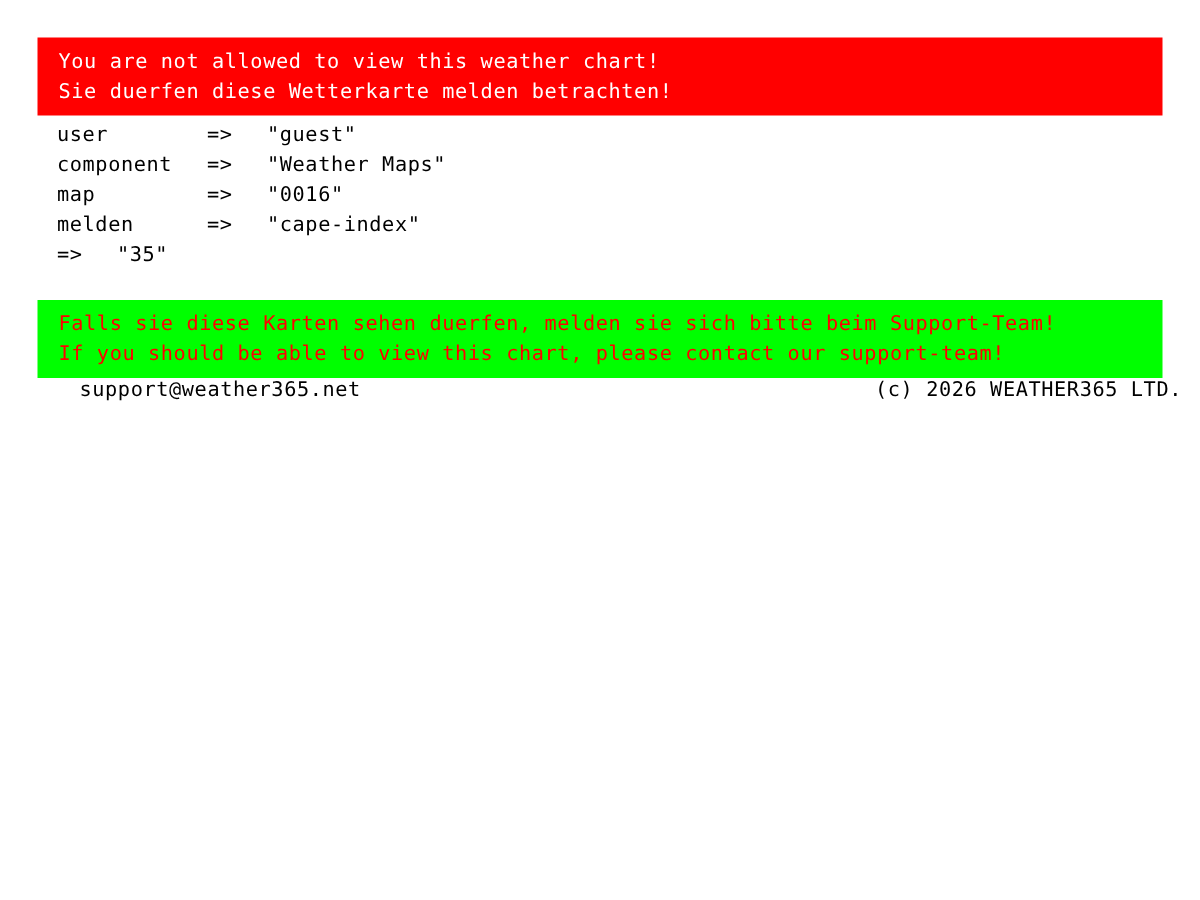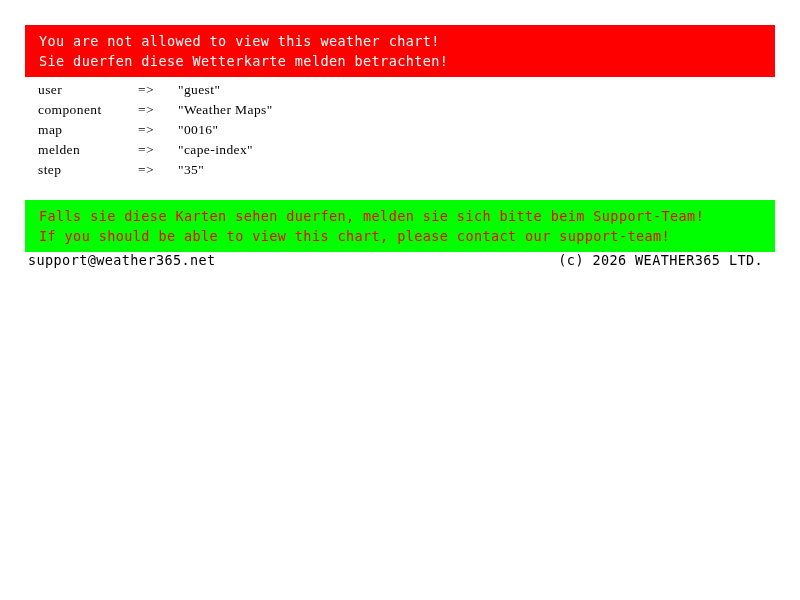--- a/index.html
+++ b/index.html
@@ -46,21 +46,20 @@
   .banner-error .banner-line {
     color: #ffffff;
   }
   .banner-info .banner-line {
     color: #ff0000;
   }
   .params {
     position: absolute;
     left: 38px;
     top: 80px;
-    font-family: Liberation Serif, serif;
   }
   .param-row {
     display: flex;
     line-height: 20px;
     white-space: pre;
     font-size: 13.5px;
     letter-spacing: 0.4px;
   }
   .param-key {
     width: 100px;
@@ -68,21 +67,21 @@
   }
   .param-arrow {
     width: 40px;
     flex: 0 0 40px;
   }
   .param-val {
     flex: 1 1 auto;
   }
   .footer {
     position: absolute;
-    left: 28px;
+    left: 53px;
     top: 250px;
     width: 735px;
     display: flex;
     justify-content: space-between;
     font-size: 13.5px;
     line-height: 20px;
     white-space: pre;
     letter-spacing: 0.4px;
   }
   .footer-mail {
@@ -115,21 +114,20 @@
       <span class="param-key">map</span>
       <span class="param-arrow">=&gt;</span>
       <span class="param-val">"0016"</span>
     </div>
     <div class="param-row">
       <span class="param-key">melden</span>
       <span class="param-arrow">=&gt;</span>
       <span class="param-val">"cape-index"</span>
     </div>
     <div class="param-row">
-      <span class="param-key">step</span>
       <span class="param-arrow">=&gt;</span>
       <span class="param-val">"35"</span>
     </div>
   </div>
 
   <div class="banner banner-info">
     <div class="banner-line">Falls sie diese Karten sehen duerfen, melden sie sich bitte beim Support-Team!</div>
     <div class="banner-line">If you should be able to view this chart, please contact our support-team!</div>
   </div>
 

